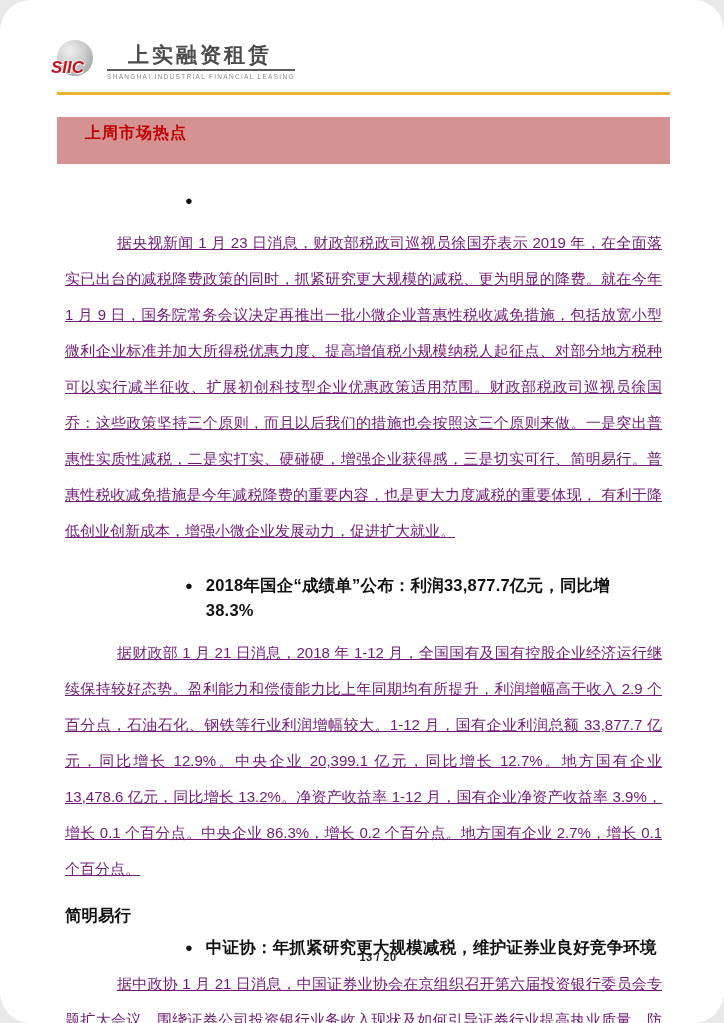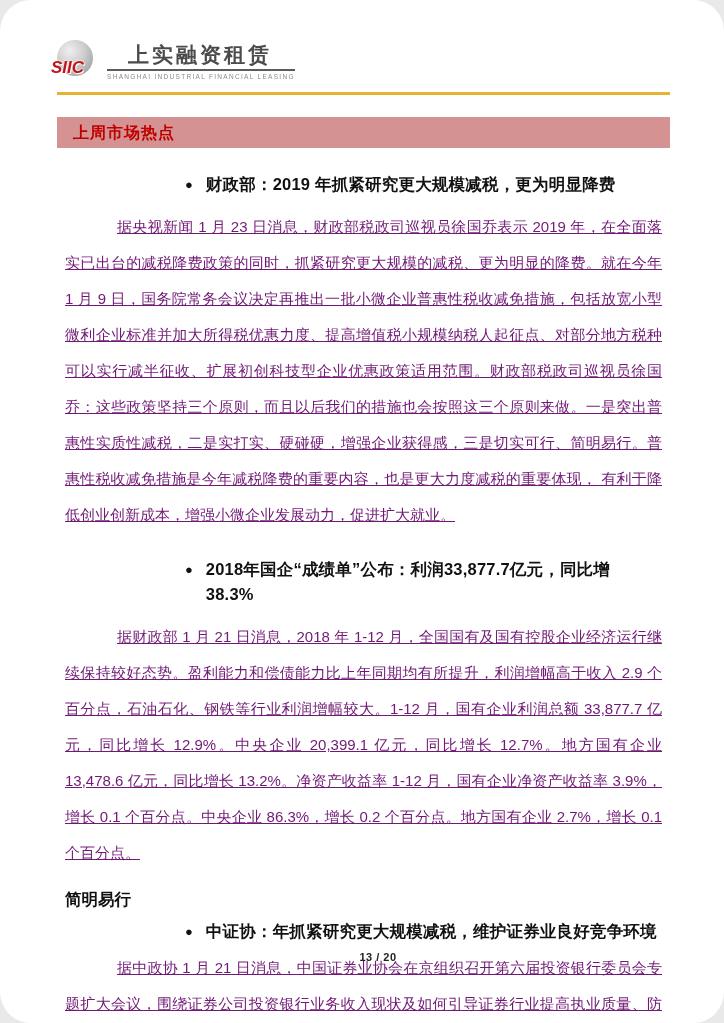--- a/index.html
+++ b/index.html
@@ -26,22 +26,22 @@
   .cn {
     font-size:21px; font-weight:600; color:#4b4b4b; letter-spacing:3px;
     border-bottom:2px solid #5c5c5c; padding:4px 2px 4px 0; line-height:1; white-space:nowrap;text-align:center;
   }
   .en { font-size:6.5px; color:#8a8a8a; letter-spacing:1.3px; margin-top:2px; white-space:nowrap; }
 
   .gold-line { height:3px; background:#e8b232; margin-top:12px; }
 
   
   .banner {
-    margin-top:22px; height:31px; line-height:31px; background:#d49292;
-    color:#c00000; font-weight:bold; font-size:16px; padding-left:16px; letter-spacing:1px;
+    margin-top:22px; height:47px; line-height:31px; background:#d49292;
+    color:#c00000; font-weight:bold; font-size:16px; padding-left:28px; letter-spacing:1px;
   }
   .banner.second { margin-top:12px; }
 
   
   .article-heading { display:flex; margin-top:24px; padding-left:128px; }
   .article-heading.tight { margin-top:8px; }
   .bullet { font-size:13px; line-height:25px; margin-right:13px; color:#111; flex:none; }
   .heading-text {
     font-weight:bold; font-size:16.5px; line-height:25px; color:#111;
     max-width:452px; letter-spacing:0.2px;
@@ -77,21 +77,20 @@
         <div class="en">SHANGHAI INDUSTRIAL FINANCIAL LEASING</div>
       </div>
     </div>
 
     <div class="gold-line"></div>
 
     <div class="banner">上周市场热点</div>
 
     <div class="article-heading">
       <span class="bullet">●</span>
-      <span class="heading-text">财政部：2019 年抓紧研究更大规模减税，更为明显降费</span>
     </div>
     <div class="para">据央视新闻 1 月 23 日消息，财政部税政司巡视员徐国乔表示 2019 年，在全面落实已出台的减税降费政策的同时，抓紧研究更大规模的减税、更为明显的降费。就在今年 1 月 9 日，国务院常务会议决定再推出一批小微企业普惠性税收减免措施，包括放宽小型微利企业标准并加大所得税优惠力度、提高增值税小规模纳税人起征点、对部分地方税种可以实行减半征收、扩展初创科技型企业优惠政策适用范围。财政部税政司巡视员徐国乔：这些政策坚持三个原则，而且以后我们的措施也会按照这三个原则来做。一是突出普惠性实质性减税，二是实打实、硬碰硬，增强企业获得感，三是切实可行、简明易行。普惠性税收减免措施是今年减税降费的重要内容，也是更大力度减税的重要体现， 有利于降低创业创新成本，增强小微企业发展动力，促进扩大就业。</div>
 
     <div class="article-heading">
       <span class="bullet">●</span>
       <span class="heading-text">2018年国企“成绩单”公布：利润33,877.7亿元，同比增 38.3%</span>
     </div>
     <div class="para">据财政部 1 月 21 日消息，2018 年 1-12 月，全国国有及国有控股企业经济运行继续保持较好态势。盈利能力和偿债能力比上年同期均有所提升，利润增幅高于收入 2.9 个百分点，石油石化、钢铁等行业利润增幅较大。1-12 月，国有企业利润总额 33,877.7 亿元，同比增长 12.9%。中央企业 20,399.1 亿元，同比增长 12.7%。地方国有企业 13,478.6 亿元，同比增长 13.2%。净资产收益率 1-12 月，国有企业净资产收益率 3.9%，增长 0.1 个百分点。中央企业 86.3%，增长 0.2 个百分点。地方国有企业 2.7%，增长 0.1 个百分点。</div>
 
 

